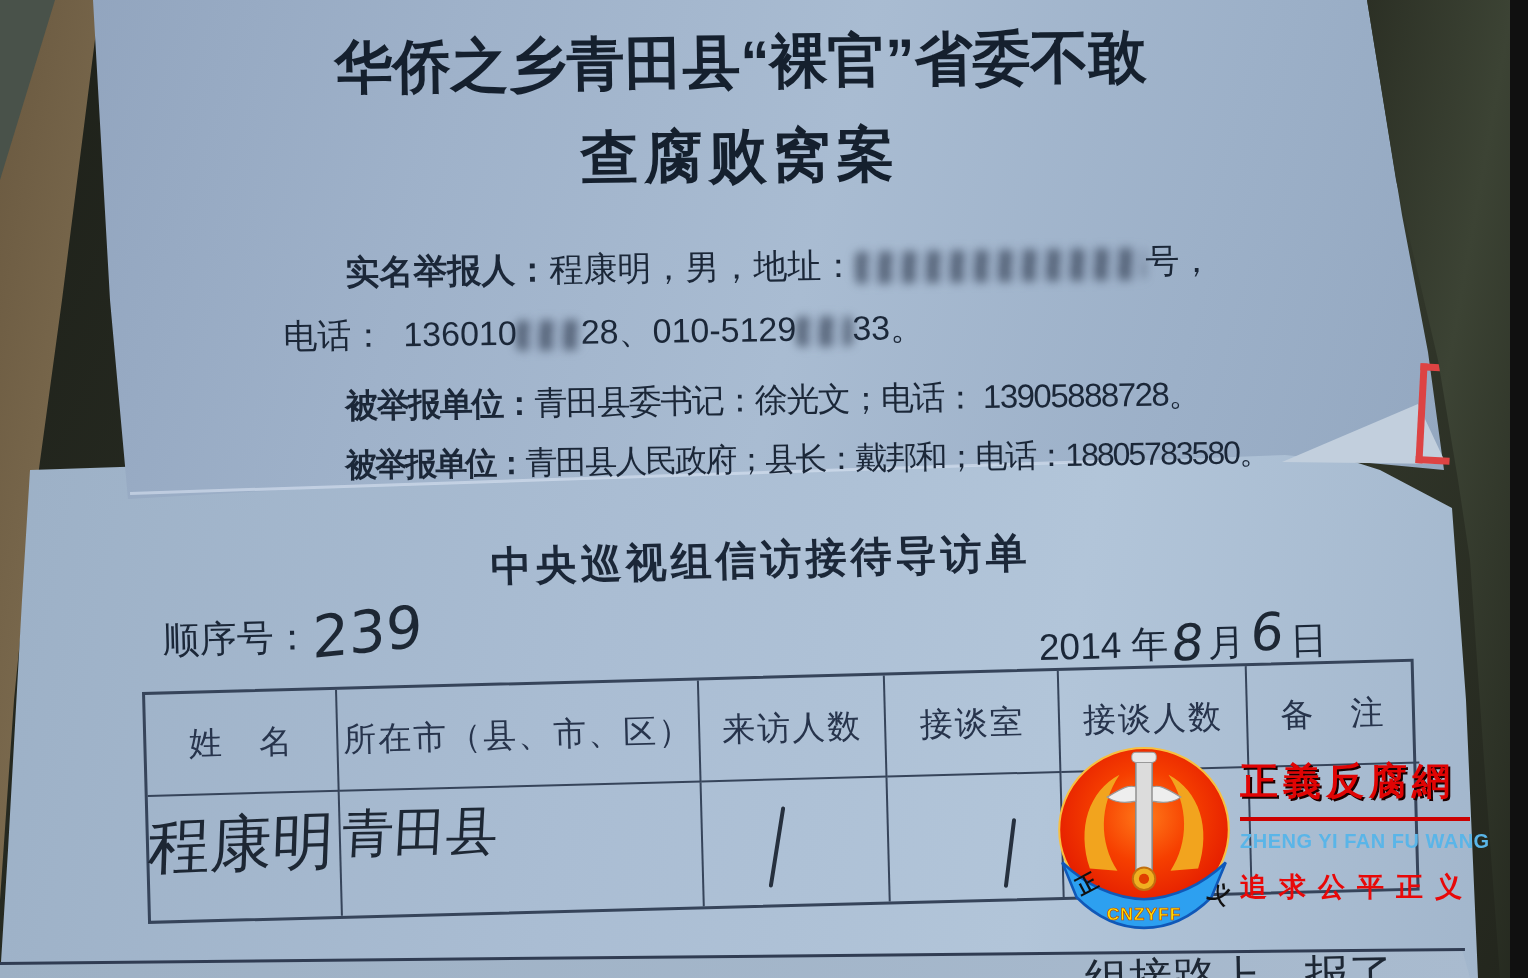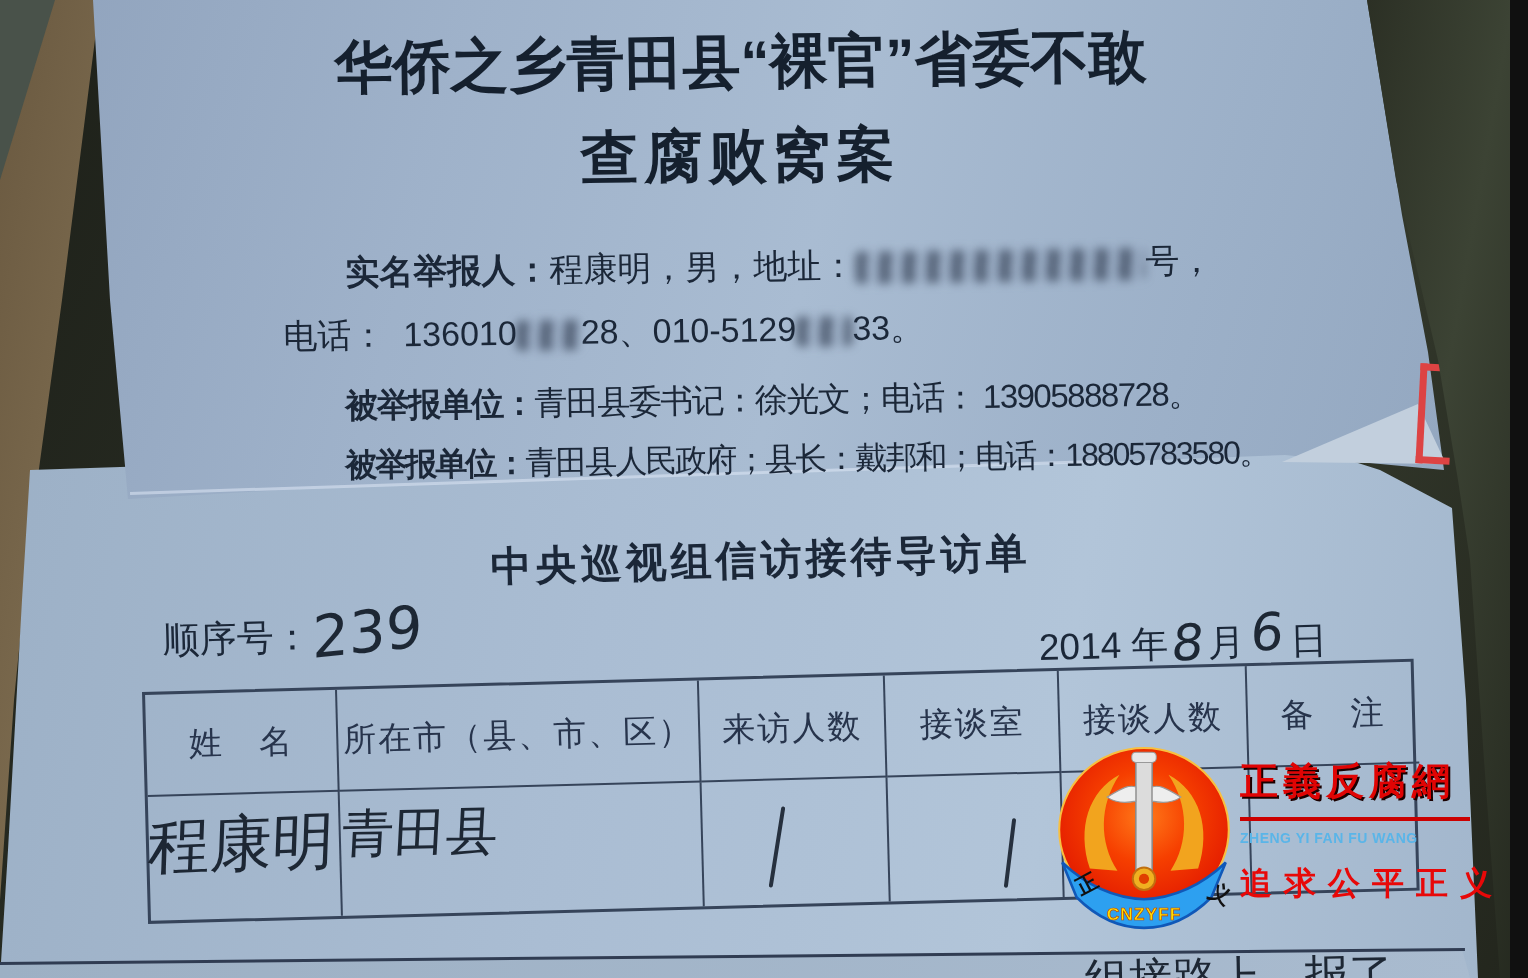--- a/index.html
+++ b/index.html
@@ -63,22 +63,22 @@
 
   
   .hw{font-family:"DejaVu Sans",sans-serif;color:#1d2734;white-space:nowrap;}
   .hw-stroke{background:#26303e;border-radius:2px;}
 
   
   .wm-text{left:1240px;top:756px;width:240px;}
   .wm-site{font-size:38px;font-weight:700;color:#e00404;letter-spacing:5px;
     text-shadow:2px 2px 0 #1a0000;white-space:nowrap;}
   .wm-line{width:230px;height:4px;background:#cc0000;margin-top:10px;}
-  .wm-pinyin{font-size:14px;font-weight:700;color:#5ab5e8;letter-spacing:.5px;margin-top:9px;white-space:nowrap;}
-  .wm-slogan{font-size:32px;font-weight:600;color:#e80808;letter-spacing:12px;margin-top:16px;white-space:nowrap;}
+  .wm-pinyin{font-size:20px;font-weight:700;color:#5ab5e8;letter-spacing:.5px;margin-top:9px;white-space:nowrap;}
+  .wm-slogan{font-size:27px;font-weight:600;color:#e80808;letter-spacing:12px;margin-top:16px;white-space:nowrap;}
 </style>
 </head>
 <body>
 
 <div id="stage">
 
   <div class="abs bg-dark"></div>
   <div class="abs cardboard"></div>
   <div class="abs corner-wedge"></div>
 

